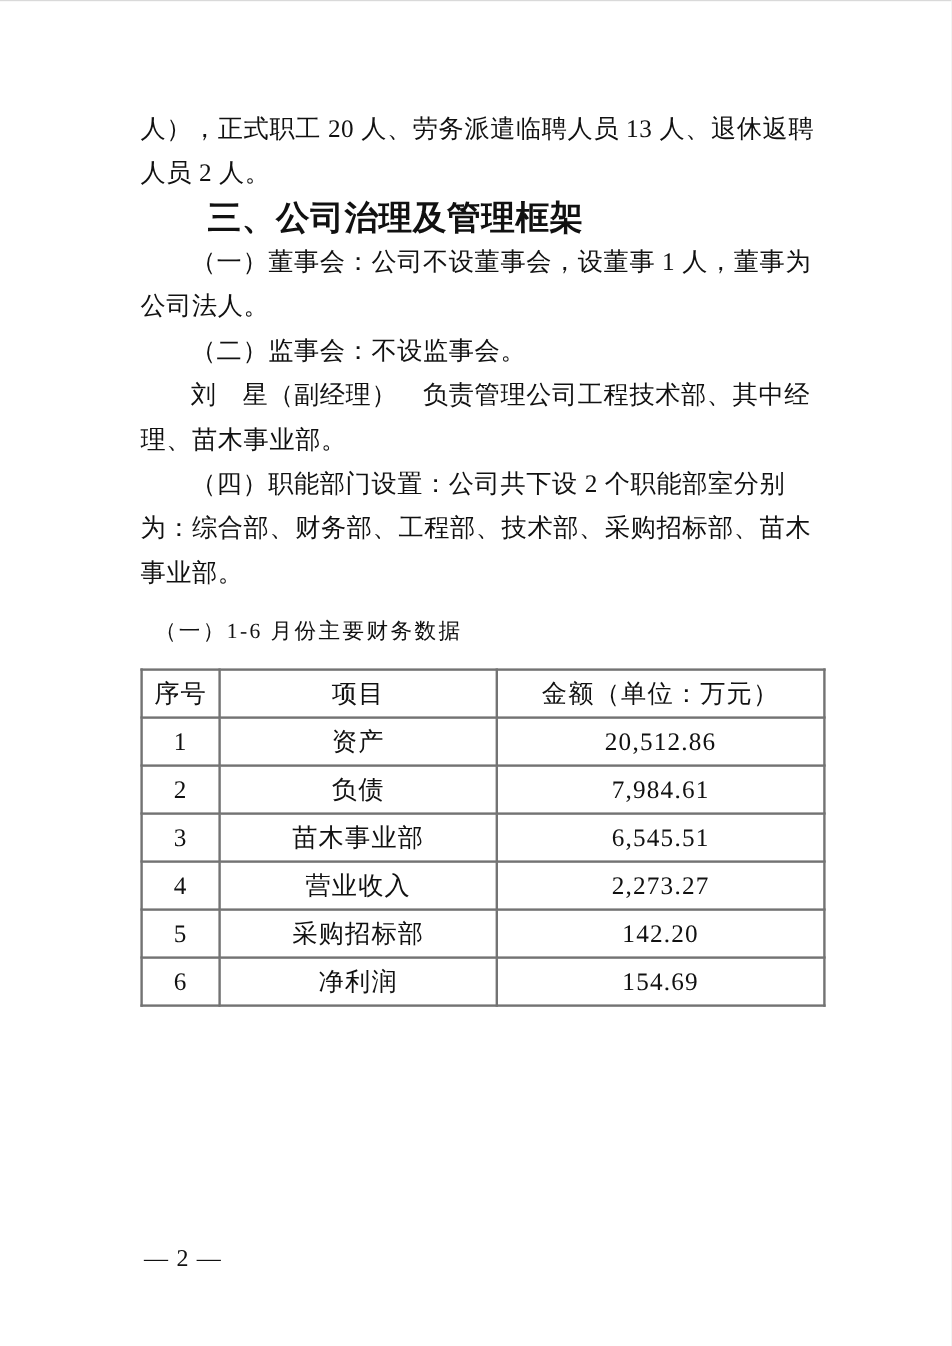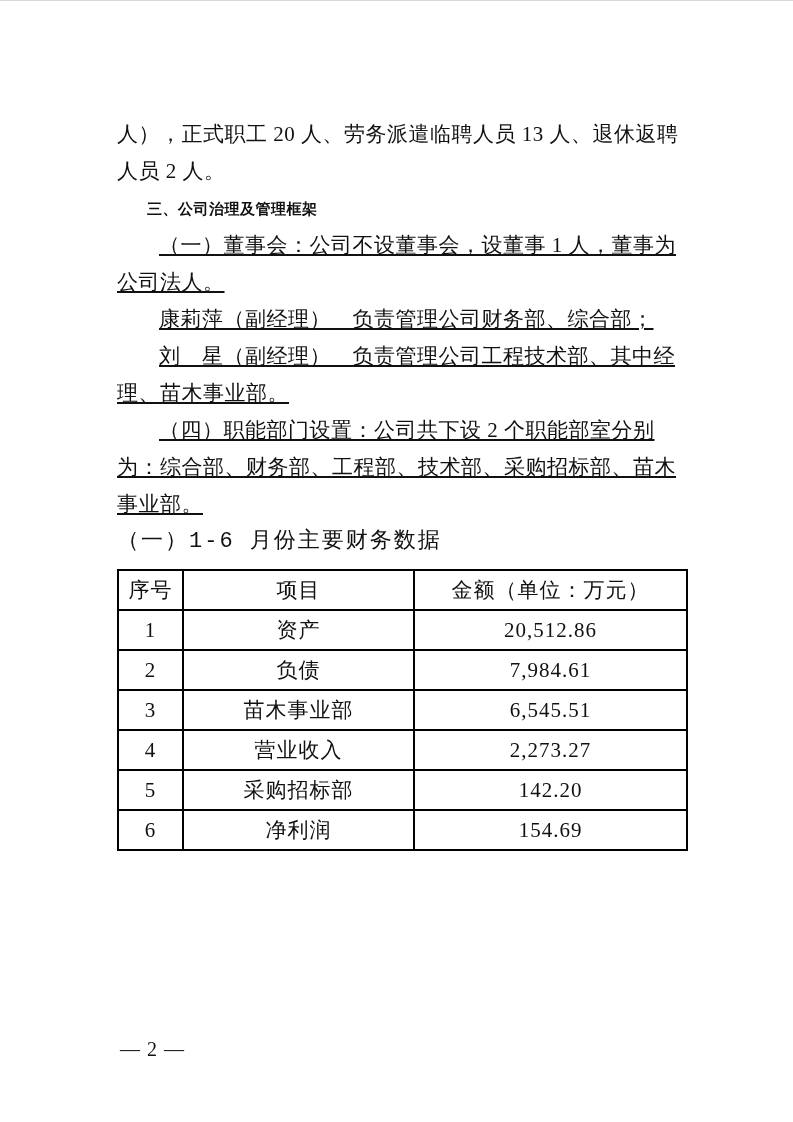--- a/index.html
+++ b/index.html
@@ -14,60 +14,58 @@
     margin: 0 auto;
     background: #ffffff;
     border-top: 1px solid #d9d9d9;
     overflow: hidden;
     color: #111111;
     font-family: "Liberation Serif", "DejaVu Serif", serif;
   }
   .content {
     position: absolute;
     left: 117px;
-    top: 115px;
+    top: 88px;
     width: 576px;
   }
   .body-text {
     margin: 0;
     font-size: 21px;
     line-height: 37px;
     letter-spacing: 0.5px;
     text-align: left;
   }
   .indent {
     text-indent: 2em;
-    text-decoration: underline;
   }
   .sec-heading {
     margin: 0;
     font-family: "Liberation Sans", "DejaVu Sans", sans-serif;
     font-weight: bold;
-    font-size: 15px;
+    font-size: 28px;
     line-height: 37px;
     text-indent: 2em;
     letter-spacing: 0.5px;
   }
   .sub-heading {
-    margin: 0;
-    font-size: 22px;
+    margin: 12px;
+    font-size: 18px;
     line-height: 37px;
     letter-spacing: 2px;
     font-style: normal;
-    font-family: Liberation Mono, monospace;
   }
   table.fin-table {
     border-collapse: collapse;
     margin-top: 9px;
     table-layout: fixed;
     width: 569px;
   }
   table.fin-table th,
   table.fin-table td {
-    border: 2px solid #000000;
+    border: 2px solid #737373;
     text-align: center;
     vertical-align: middle;
     font-weight: normal;
     font-size: 21px;
     letter-spacing: 1px;
     height: 38px;
     padding: 0 2px;
     font-family: "Liberation Serif", "DejaVu Serif", serif;
   }
   col.col-no   { width: 65px;  }
@@ -88,24 +86,24 @@
 
 <div class="page">
   <div class="content">
 
     <p class="body-text">人），正式职工 20 人、劳务派遣临聘人员 13 人、退休返聘人员 2 人。</p>
 
     <p class="sec-heading">三、公司治理及管理框架</p>
 
     <p class="body-text indent">（一）董事会：公司不设董事会，设董事 1 人，董事为公司法人。</p>
 
+    <p class="body-text indent">（二）监事会：不设监事会。</p>
 
 
 
-    <p class="body-text indent">康莉萍（副经理）　负责管理公司财务部、综合部；</p>
 
     <p class="body-text indent">刘　星（副经理）　负责管理公司工程技术部、其中经理、苗木事业部。</p>
 
     <p class="body-text indent">（四）职能部门设置：公司共下设 2 个职能部室分别为：综合部、财务部、工程部、技术部、采购招标部、苗木事业部。</p>
 
 
     <p class="sub-heading">（一）1-6 月份主要财务数据</p>
 
     <table class="fin-table">
       <colgroup>

